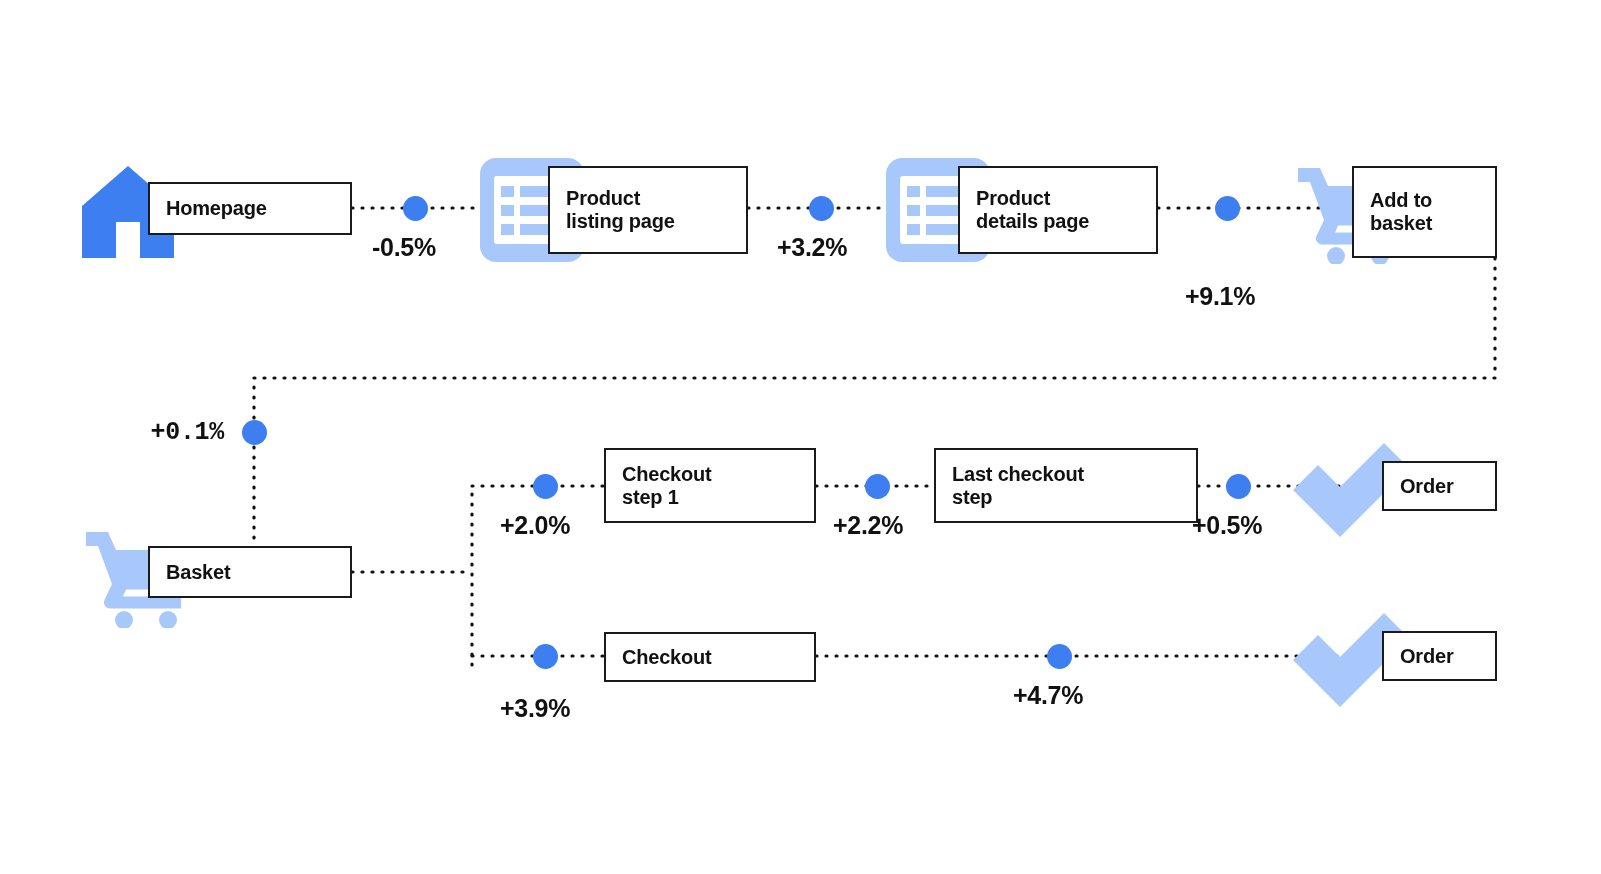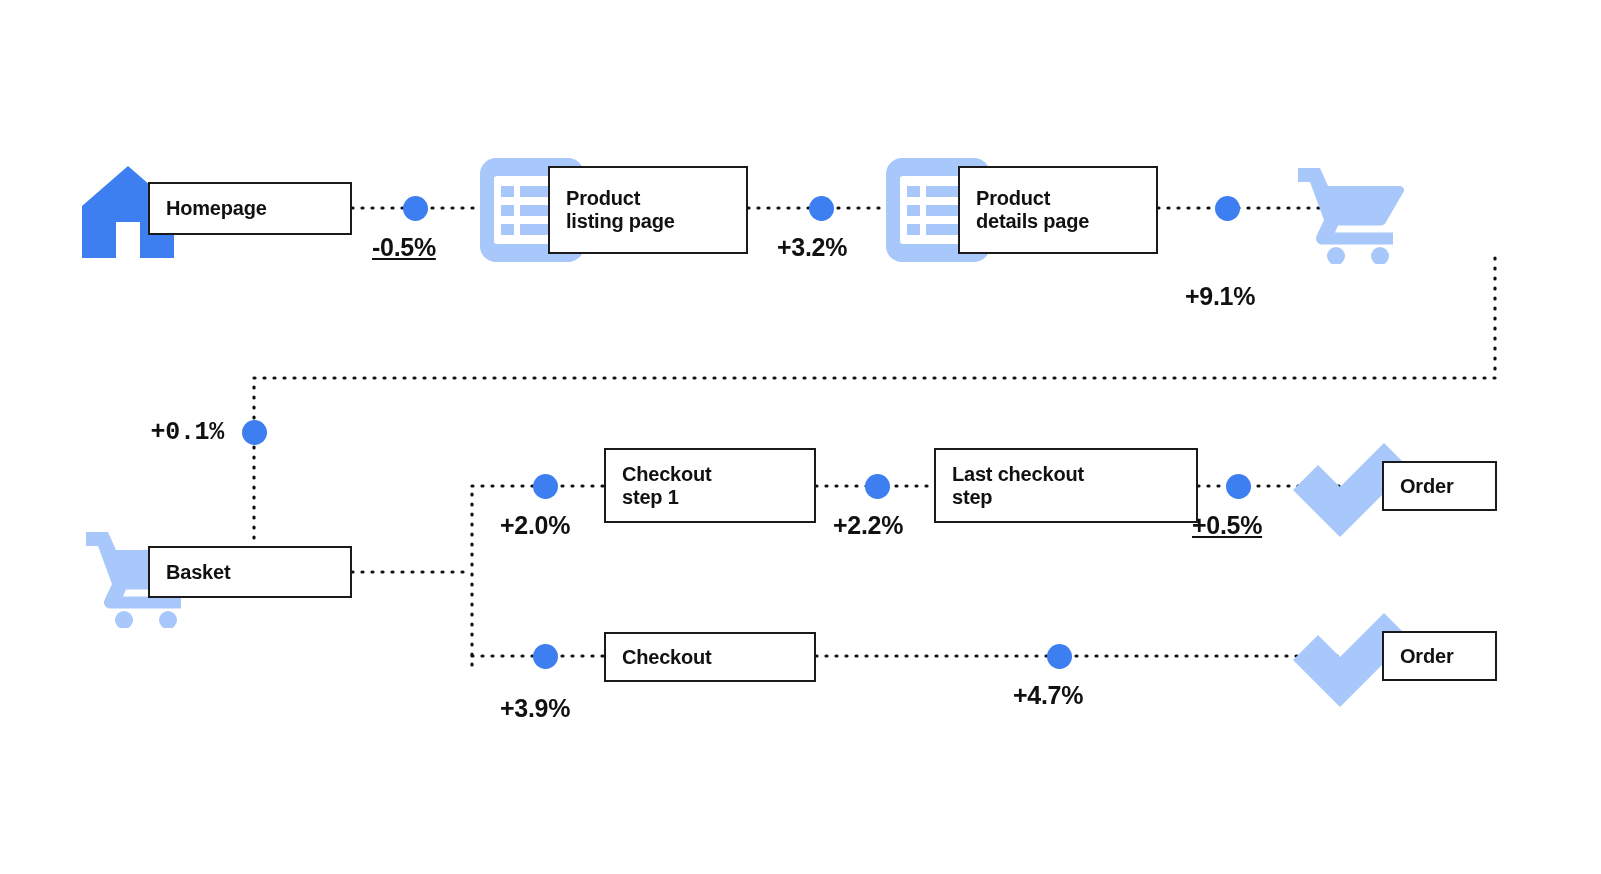--- a/index.html
+++ b/index.html
@@ -145,20 +145,24 @@
   <div class="nodebox" style="left:548px;top:166px;width:200px;height:88px;">
     <span class="lbl">Product
 listing page</span>
   </div>
 
   <div class="nodebox" style="left:958px;top:166px;width:200px;height:88px;">
     <span class="lbl">Product
 details page</span>
   </div>
 
+  <div class="nodebox" style="left:1352px;top:166px;width:145px;height:92px;">
+    <span class="lbl">Add to
+basket</span>
+  </div>
 
   <div class="nodebox" style="left:148px;top:546px;width:204px;height:52px;">
     <span class="lbl">Basket</span>
   </div>
 
   <div class="nodebox" style="left:604px;top:448px;width:212px;height:75px;">
     <span class="lbl">Checkout
 step 1</span>
   </div>
 
@@ -182,23 +186,23 @@
   <div class="dot" style="left:403px;top:196px;"></div>
   <div class="dot" style="left:809px;top:196px;"></div>
   <div class="dot" style="left:1215px;top:196px;"></div>
   <div class="dot" style="left:242px;top:420px;"></div>
   <div class="dot" style="left:533px;top:474px;"></div>
   <div class="dot" style="left:865px;top:474px;"></div>
   <div class="dot" style="left:1226px;top:474px;"></div>
   <div class="dot" style="left:533px;top:644px;"></div>
   <div class="dot" style="left:1047px;top:644px;"></div>
 
-  <div class="pct" style="left:372px;top:233px;text-decoration:underline;">-0.5%</div>
+  <div class="pct" style="left:372px;top:233px;">-0.5%</div>
   <div class="pct" style="left:777px;top:233px;">+3.2%</div>
   <div class="pct" style="left:1185px;top:246px;margin-top:36px;">+9.1%</div>
   <div class="pct r" style="left:224px;top:418px;">+0.1%</div>
   <div class="pct" style="left:500px;top:511px;">+2.0%</div>
   <div class="pct" style="left:833px;top:511px;">+2.2%</div>
-  <div class="pct" style="left:1192px;top:511px;text-decoration:underline;">+0.5%</div>
+  <div class="pct" style="left:1192px;top:511px;">+0.5%</div>
   <div class="pct" style="left:500px;top:681px;margin-top:13px;">+3.9%</div>
   <div class="pct" style="left:1013px;top:681px;">+4.7%</div>
 
 </div>
 
 </body></html>

